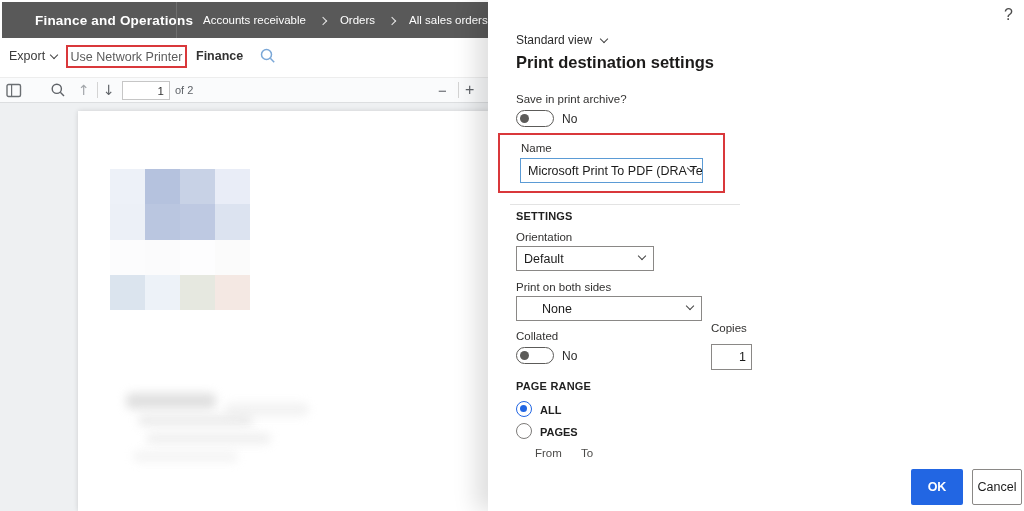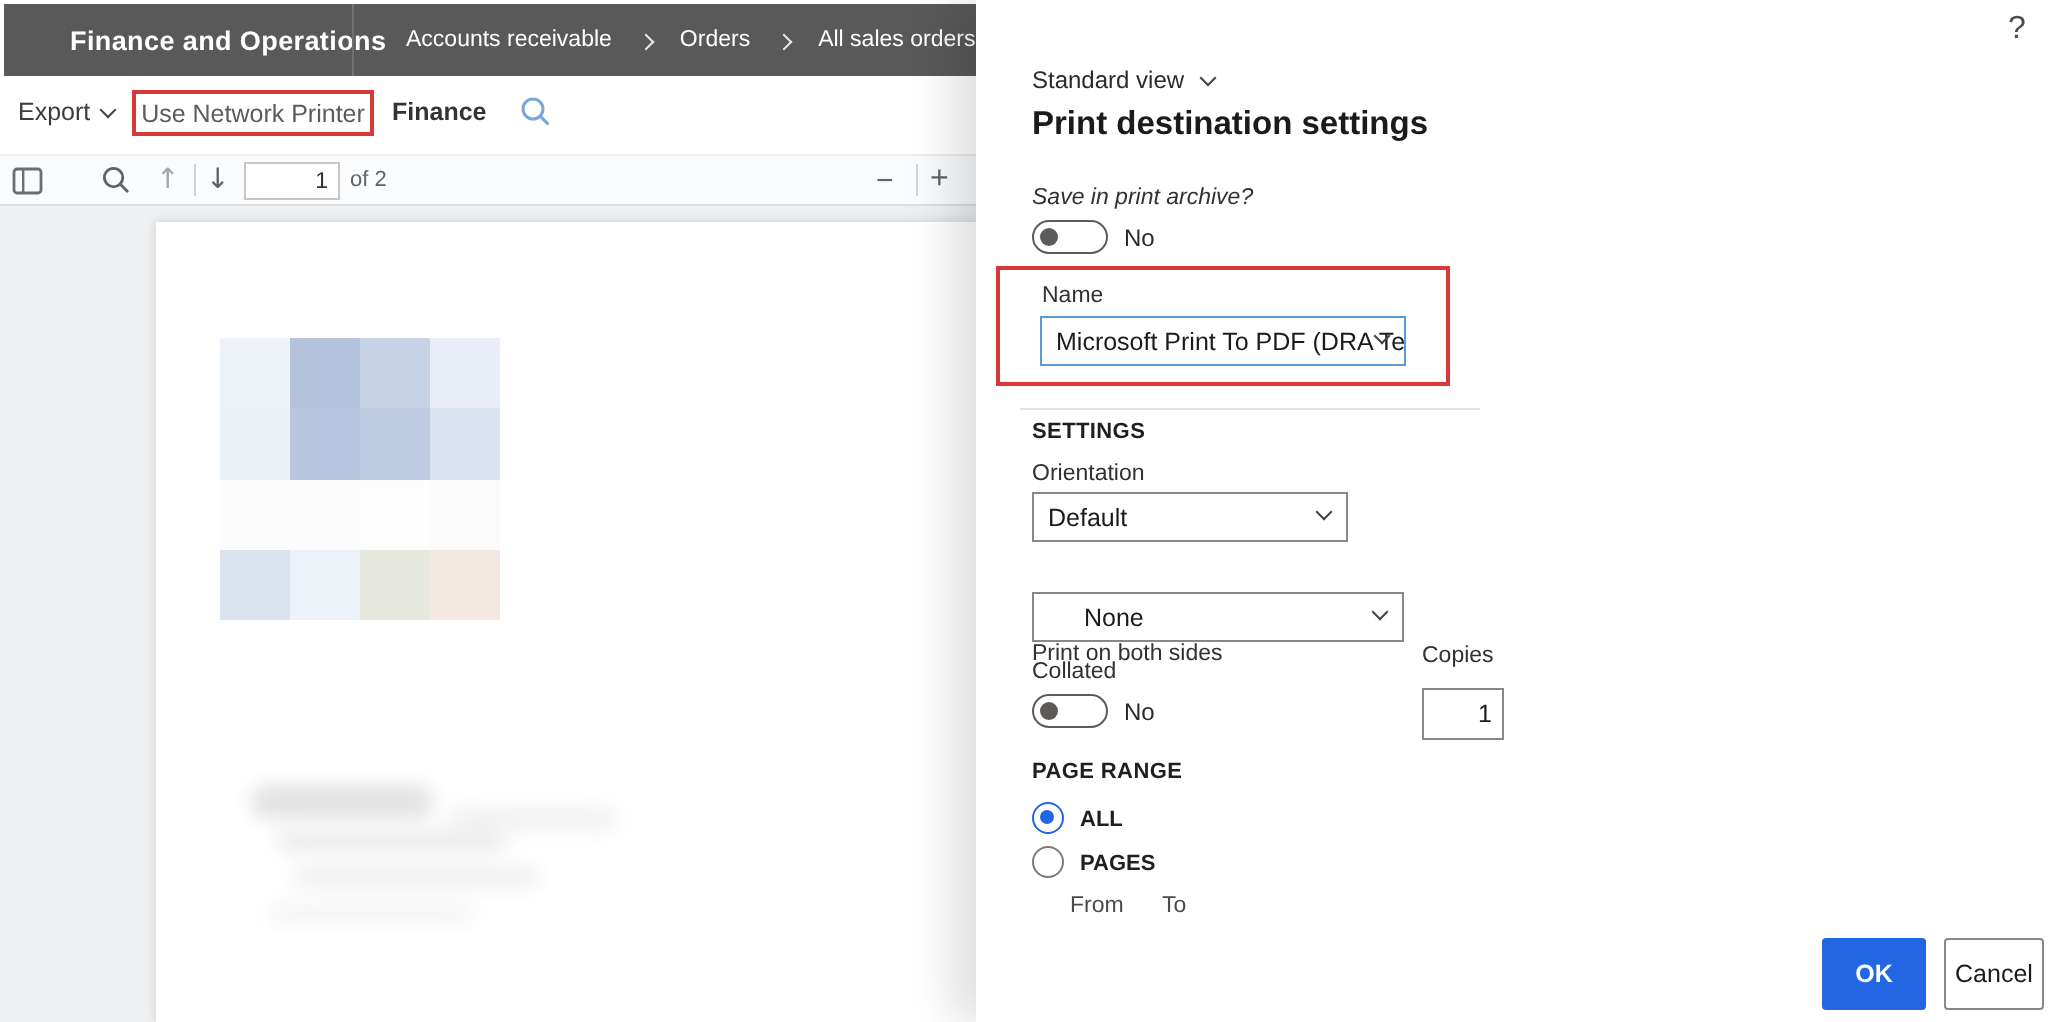--- a/index.html
+++ b/index.html
@@ -166,44 +166,44 @@
 <div id="panel">
   <div class="abs" style="left:516px; top:6px; font-size:16px; color:#4d4d4d;">?</div>
 
   <div class="abs" style="left:28px; top:33px; font-size:12px; color:#2b2b2b; display:flex; align-items:center; gap:9px; cursor:pointer;">
     <span>Standard view</span>
     <span class="dd-chev"></span>
   </div>
 
   <div class="abs" style="left:28px; top:53px; font-size:16.5px; font-weight:600; color:#1c1b1a;">Print destination settings</div>
 
-  <div class="lbl" style="left:28px; top:93px;font-style:italic;">Save in print archive?</div>
+  <div class="lbl" style="left:28px; top:93px;">Save in print archive?</div>
   <div class="toggle" style="left:28px; top:110px;">
     <div class="knob"></div>
   </div>
   <div class="tog-val" style="left:74px; top:112px;">No</div>
 
   <div class="redbox" style="left:10px; top:133px; width:227px; height:60px;"></div>
   <div class="lbl" style="left:33px; top:142px;">Name</div>
   <div class="selectbox" style="left:32px; top:158px; width:183px; border-color:#5b9bd5;">
     <span>Microsoft Print To PDF (DRA Tes</span>
     <span class="dd-chev"></span>
   </div>
 
   <div class="abs" style="left:22px; top:204px; width:230px; height:1px; background:#e3e3e3;"></div>
 
   <div class="sect" style="left:28px; top:210px;">SETTINGS</div>
 
   <div class="lbl" style="left:28px; top:231px;">Orientation</div>
-  <div class="selectbox" style="left:28px; top:246px; width:158px;">
+  <div class="selectbox" style="left:28px; top:246px; width:138px;">
     <span>Default</span>
     <span class="dd-chev"></span>
   </div>
 
-  <div class="lbl" style="left:28px; top:281px;margin-top:40px;">Print on both sides</div>
+  <div class="lbl" style="left:28px; top:281px;">Print on both sides</div>
   <div class="selectbox" style="left:28px; top:296px; width:186px;padding-left:25px;">
     <span>None</span>
     <span class="dd-chev"></span>
   </div>
 
   <div class="lbl" style="left:28px; top:330px;">Collated</div>
   <div class="toggle" style="left:28px; top:347px;">
     <div class="knob"></div>
   </div>
   <div class="tog-val" style="left:74px; top:349px;">No</div>

